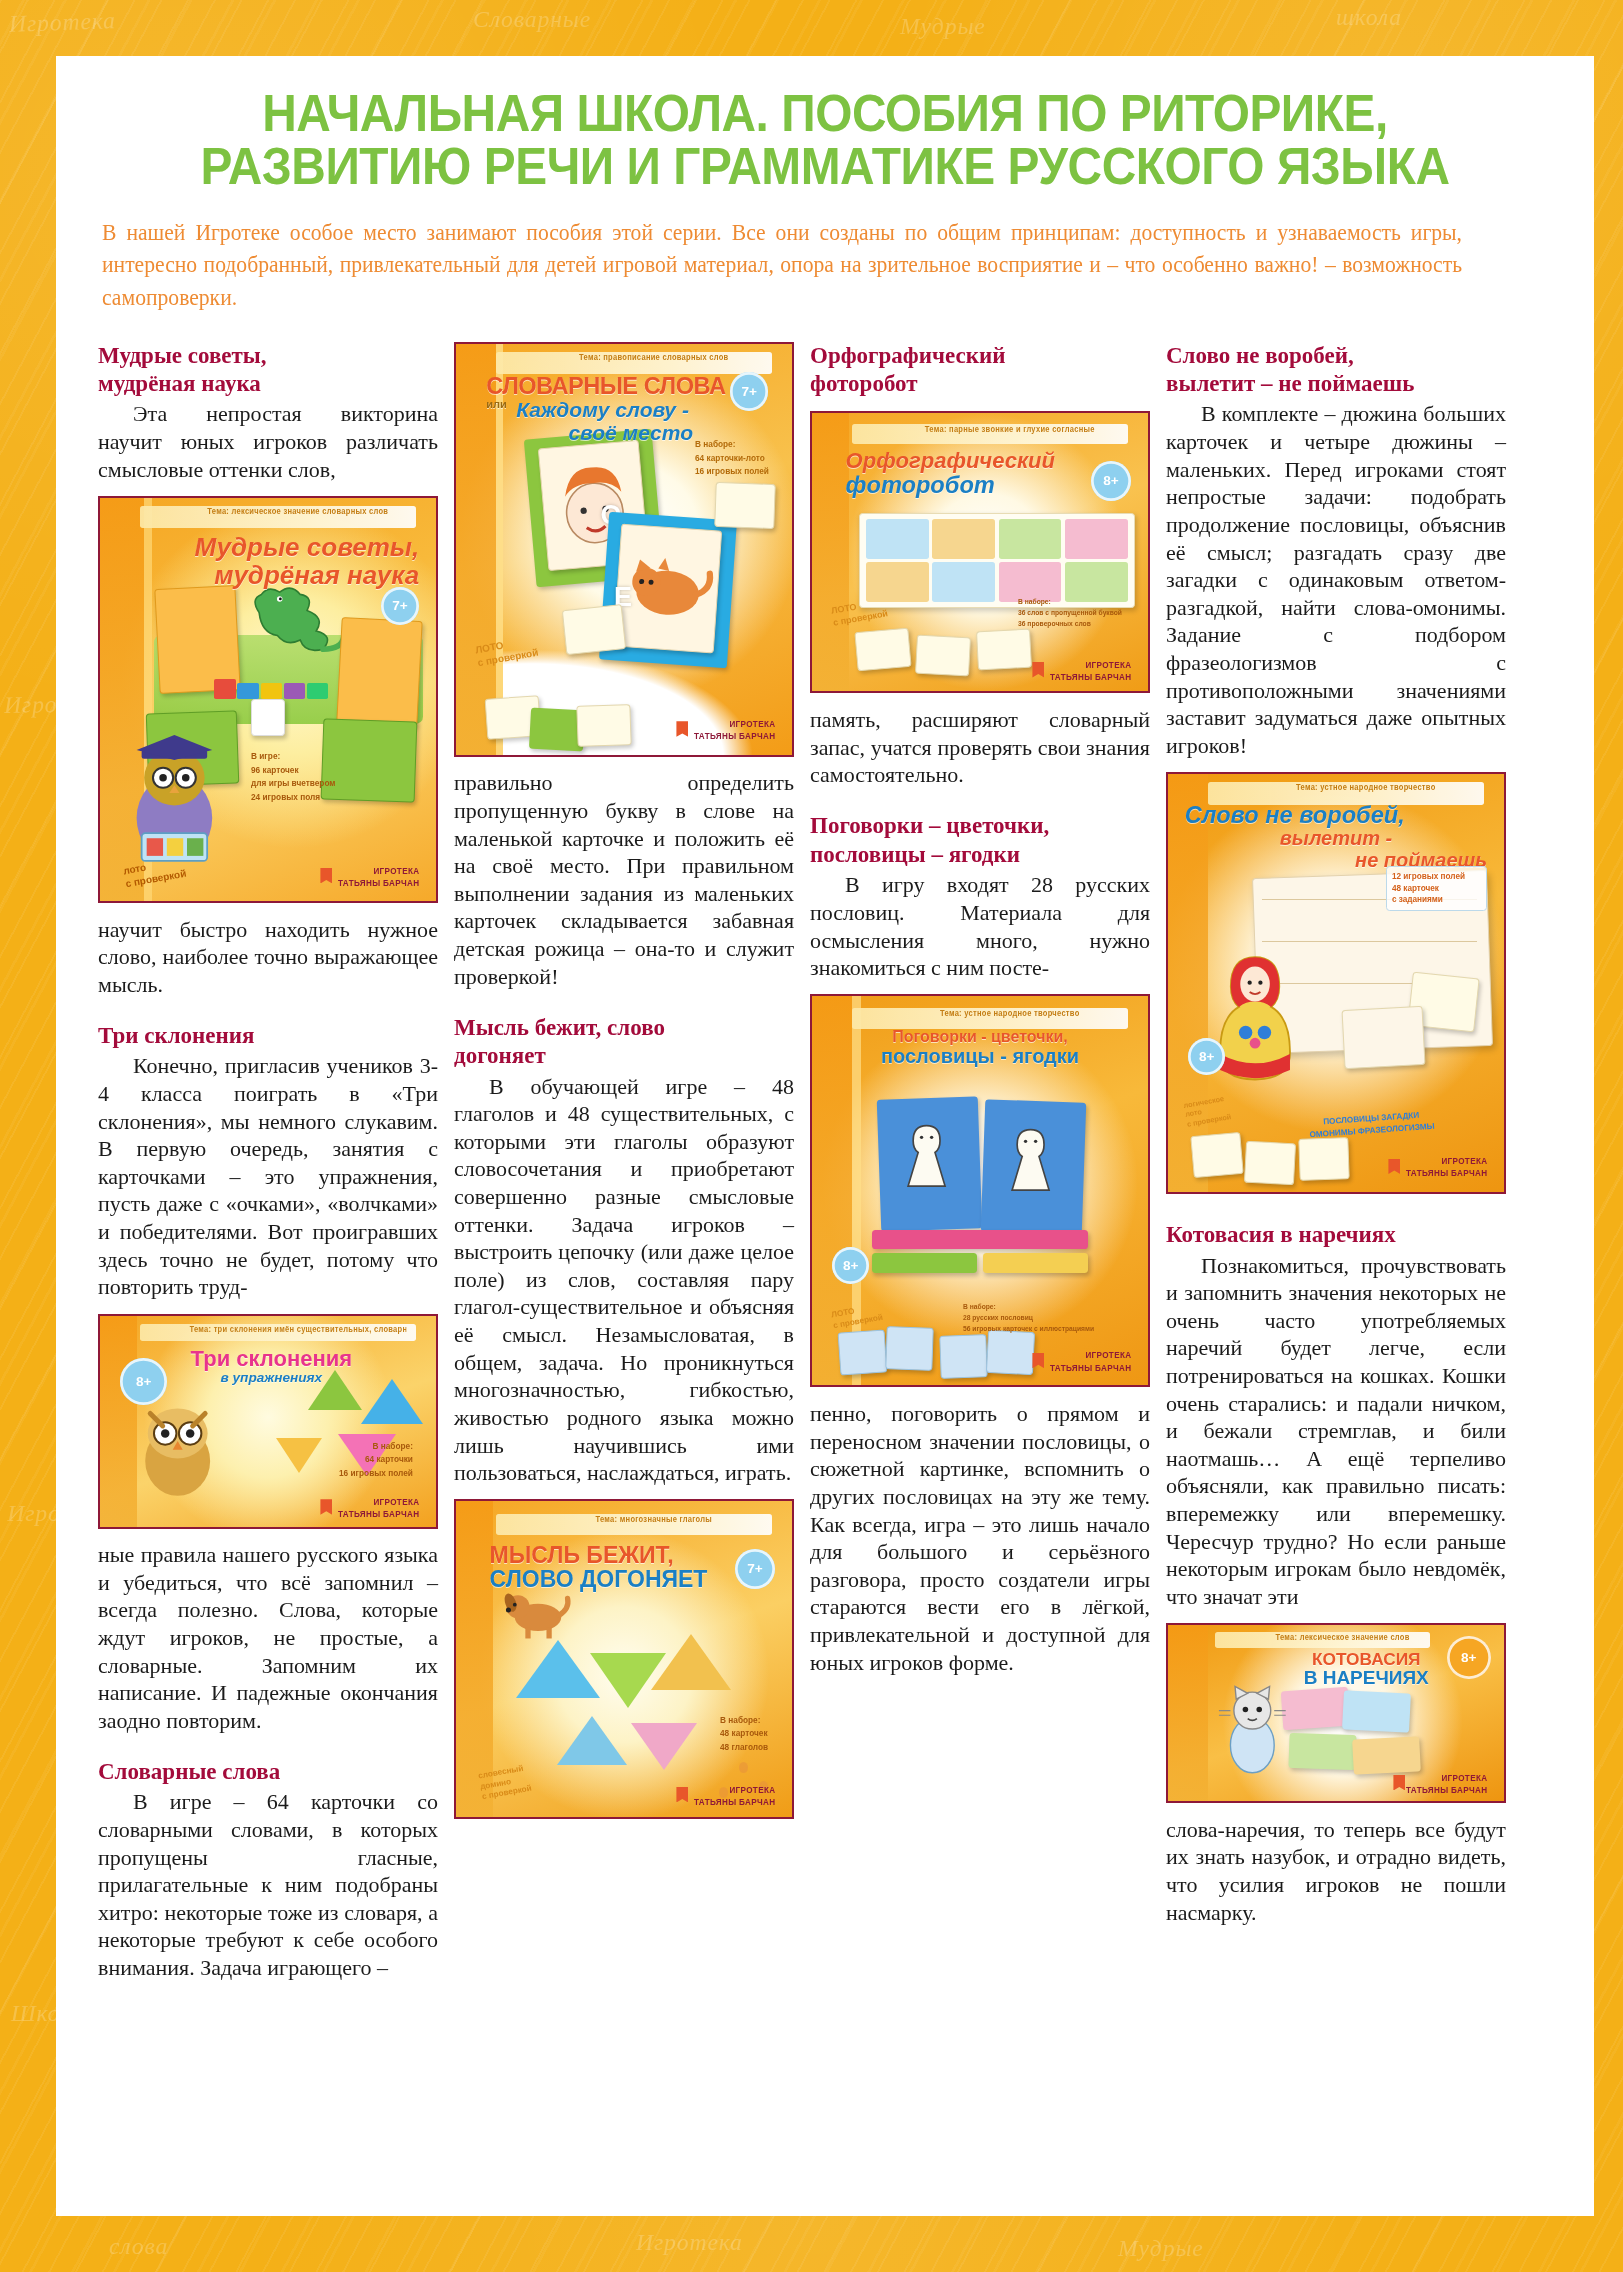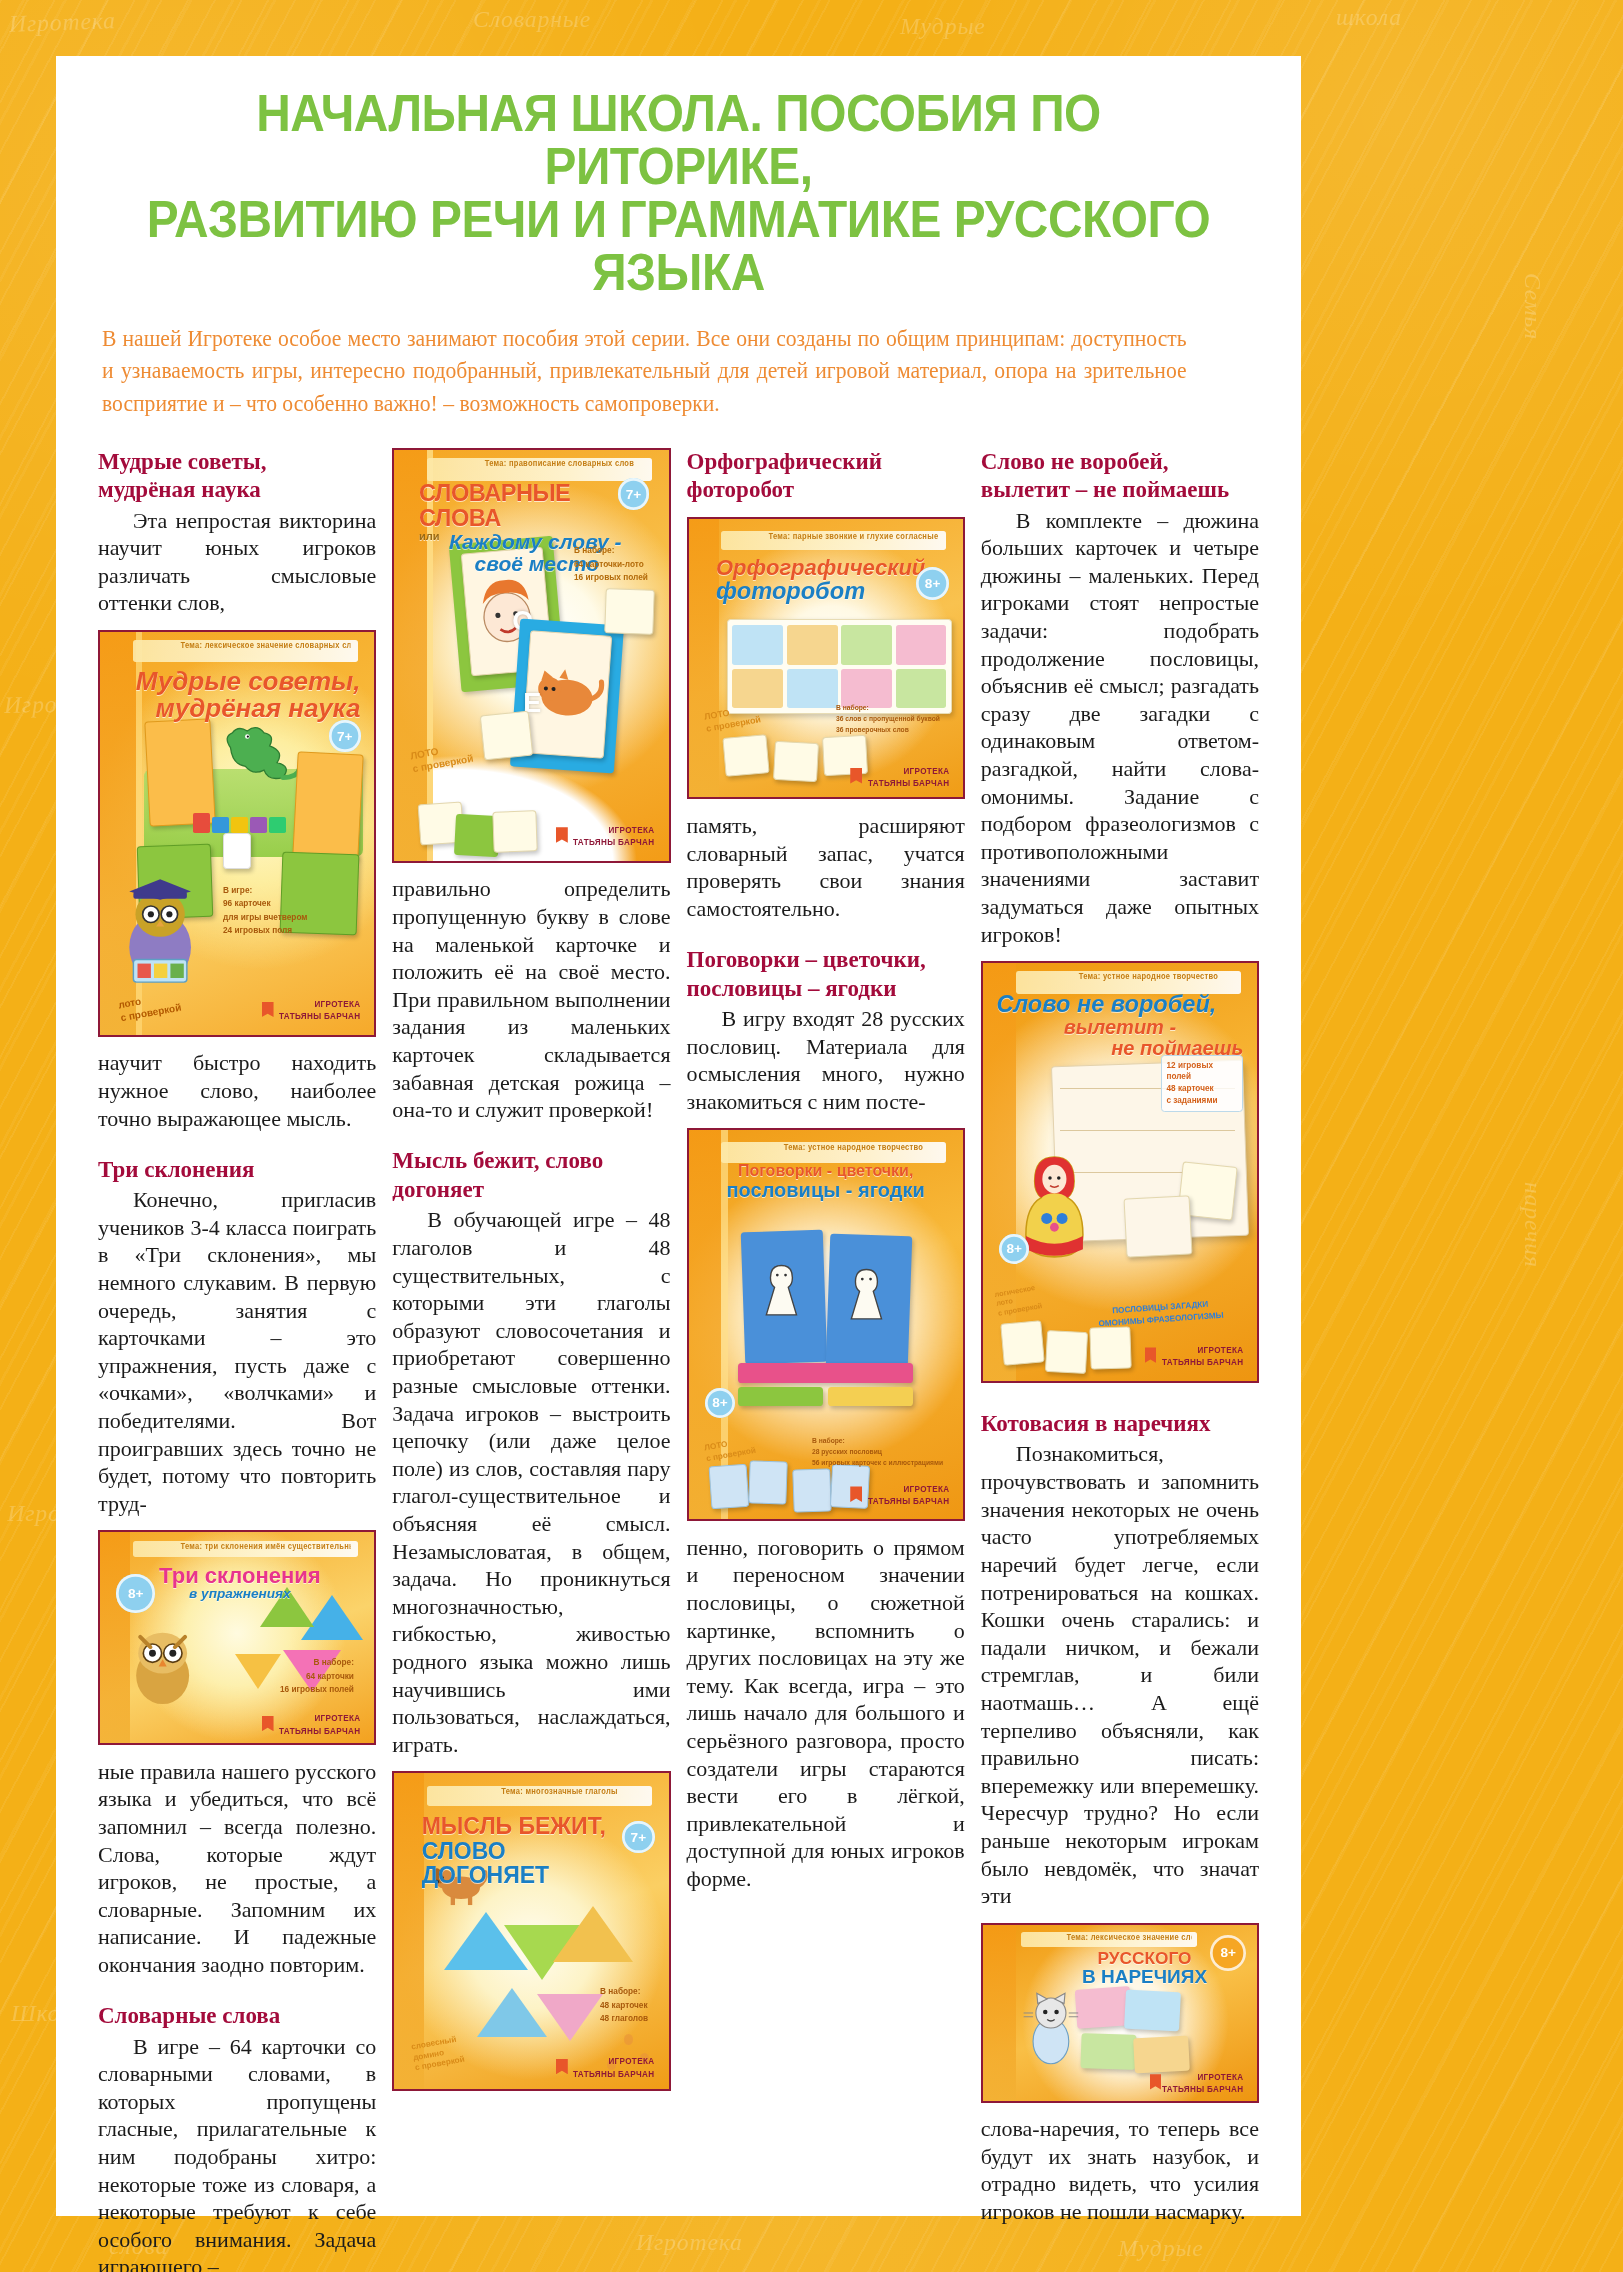--- a/index.html
+++ b/index.html
@@ -23,21 +23,21 @@
   }
   .wm {
     position:absolute; color:rgba(255,255,255,0.22);
     font-family:"Liberation Serif", serif; font-style:italic;
     font-size:23.6px; white-space:nowrap; letter-spacing:0.9px;
     pointer-events:none; user-select:none;
   }
 
   .page{
     position:absolute; left:56px; top:56px;
-    width:1245px; height:2160px;
+    width:1538px; height:2160px;
     background:#FFFFFF;
   }
   .inner{ padding:31px 42px 0 42px; }
 
   h1.title{
     margin:0; text-align:center;
     color:#7DC242;
     font-family:"Liberation Sans", sans-serif;
     font-weight:700;
     font-size:52px; line-height:1.02;
@@ -614,21 +614,21 @@
               <circle cx="29" cy="23" r="2.4" fill="#222"></circle>
                 <circle cx="41" cy="23" r="2.4" fill="#222"></circle>
               <path d="M31 31 q4 3 8 0" stroke="#444" stroke-width="1.4" fill="none"></path>
               <path d="M16 24 h-10 M16 28 h-10 M54 24 h10 M54 28 h10" stroke="#888" stroke-width="1"></path>
             </svg>
           </div>
           <div class="ribbon" style="top:4%;height:9%;left:14%;right:22%;">
               <span>Тема: лексическое значение слов</span>
             </div>
           <div class="btitle" style="top:14%;left:30%;right:12%;text-align:center;">
-            <div style="font-size:17.3px;color:#E8562A;">РУССКОГО</div>
+            <div style="font-size:17.3px;color:#E8562A;">КОТОВАСИЯ</div>
             <div style="font-size:19px;color:#1b7fc4;">В НАРЕЧИЯХ</div>
           </div>
           <div class="badge" style="right:4%;top:6%;width:13%;padding-bottom:13%;background:#f6a623;">
               <b>8+</b>
             </div>
           <div class="brandmark" style="right:calc(5% + 82px);"></div>
           <div class="brand">
             <div>ИГРОТЕКА</div>
             <div>ТАТЬЯНЫ БАРЧАН</div>
           </div>

